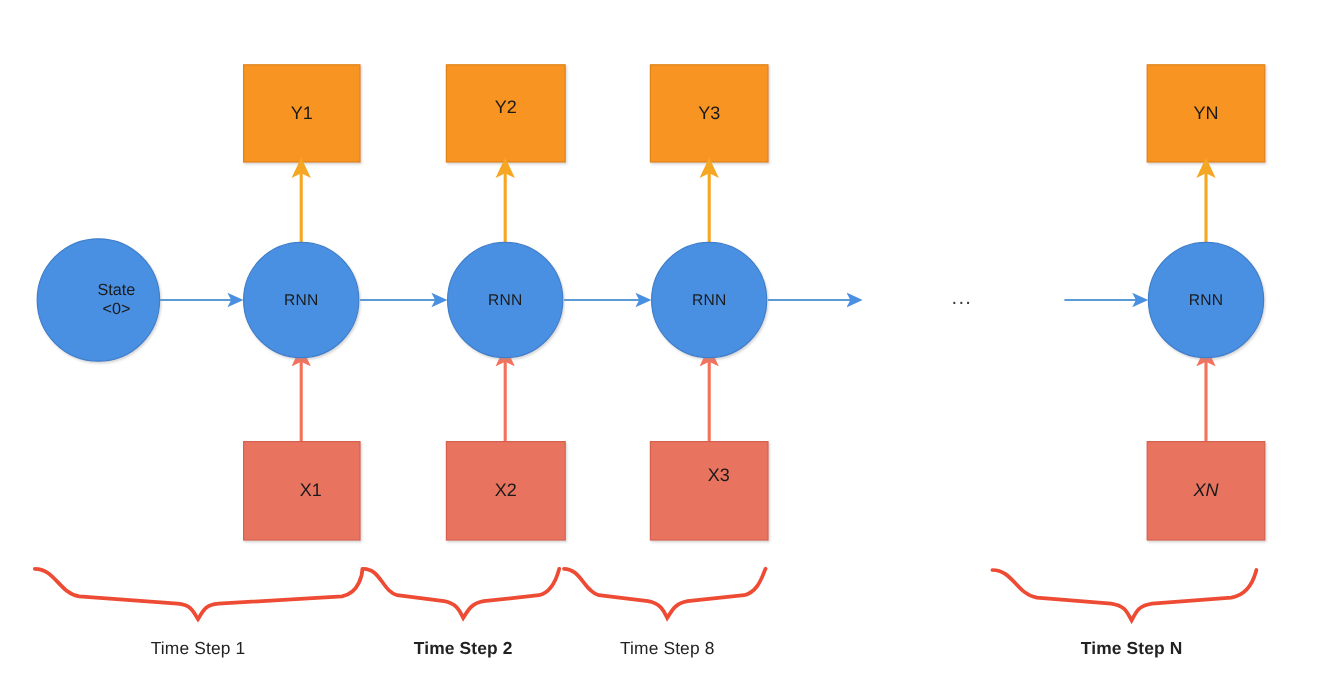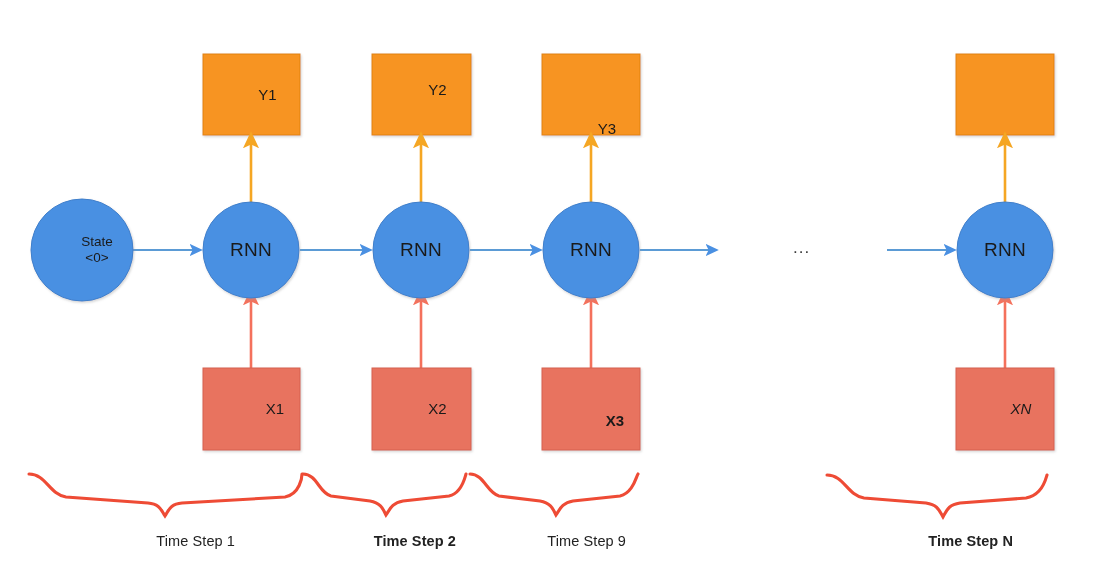--- a/index.html
+++ b/index.html
@@ -33,32 +33,31 @@
     text-align: center;
     color: #1a1a1a;
     font-size: 15px;
     font-family: "Liberation Sans", "DejaVu Sans", sans-serif;
     pointer-events: none;
     line-height: 1.15;
     white-space: pre-line;
   }
   .io-label {
     font-size: 15px;
-    padding-left: 16px;
   }
   .rnn-label {
-    font-size: 19px;
+    font-size: 13px;
     letter-spacing: 0.2px;
   }
   .state-label {
     font-size: 13.5px;
   }
   .step-label {
     position: absolute;
-    text-align: right;
+    text-align: center;
     color: #222222;
     font-size: 14.5px;
     font-family: "Liberation Sans", "DejaVu Sans", sans-serif;
     letter-spacing: 0.1px;
   }
   .ellipsis-label {
     position: absolute;
     color: #3b3b3b;
     font-size: 17px;
     letter-spacing: 1px;
@@ -160,32 +159,33 @@
                L 1026 498
                C 1043 495, 1046 478, 1047 475"></path>
     </g>
   </svg>
 
   <div class="node-label state-label" style="left:46px; top:200px; width:102px; height:100px;">State
 &lt;0&gt;</div>
 
   <div class="node-label io-label" style="left:203px; top:54px; width:97px; height:81px;">Y1</div>
   <div class="node-label io-label" style="left:372px; top:54px; width:99px; height:71px;">Y2</div>
-  <div class="node-label io-label" style="left:542px; top:54px; width:98px; height:81px;margin-top:34px;">Y3</div>
+  <div class="node-label io-label" style="left:542px; top:54px; width:98px; height:81px;">Y3</div>
+  <div class="node-label io-label" style="left:956px; top:54px; width:98px; height:81px;">YN</div>
 
   <div class="node-label rnn-label" style="left:203px; top:202px; width:96px; height:96px;">RNN</div>
   <div class="node-label rnn-label" style="left:373px; top:202px; width:96px; height:96px;">RNN</div>
   <div class="node-label rnn-label" style="left:543px; top:202px; width:96px; height:96px;">RNN</div>
   <div class="node-label rnn-label" style="left:957px; top:202px; width:96px; height:96px;">RNN</div>
 
   <div class="node-label io-label" style="left:203px; top:368px; width:112px; height:82px;">X1</div>
   <div class="node-label io-label" style="left:372px; top:368px; width:99px; height:82px;">X2</div>
-  <div class="node-label io-label" style="left:542px; top:380px; width:114px; height:82px;font-weight:bold;">X3</div>
+  <div class="node-label io-label" style="left:542px; top:356px; width:114px; height:82px;">X3</div>
   <div class="node-label io-label" style="left:956px; top:368px; width:98px; height:82px;font-style:italic;">XN</div>
 
   <div class="ellipsis-label" style="left:793px; top:238px;">...</div>
 
   <div class="step-label" style="left:95px; top:533px; width:140px;">Time Step 1</div>
   <div class="step-label" style="left:316px; top:533px; width:140px;font-weight:bold;">Time Step 2</div>
-  <div class="step-label" style="left:486px; top:533px; width:140px;">Time Step 9</div>
+  <div class="step-label" style="left:486px; top:533px; width:140px;">Time Step 8</div>
   <div class="step-label" style="left:873px; top:533px; width:140px;font-weight:bold;">Time Step N</div>
 
 </div>
 
 </body></html>

